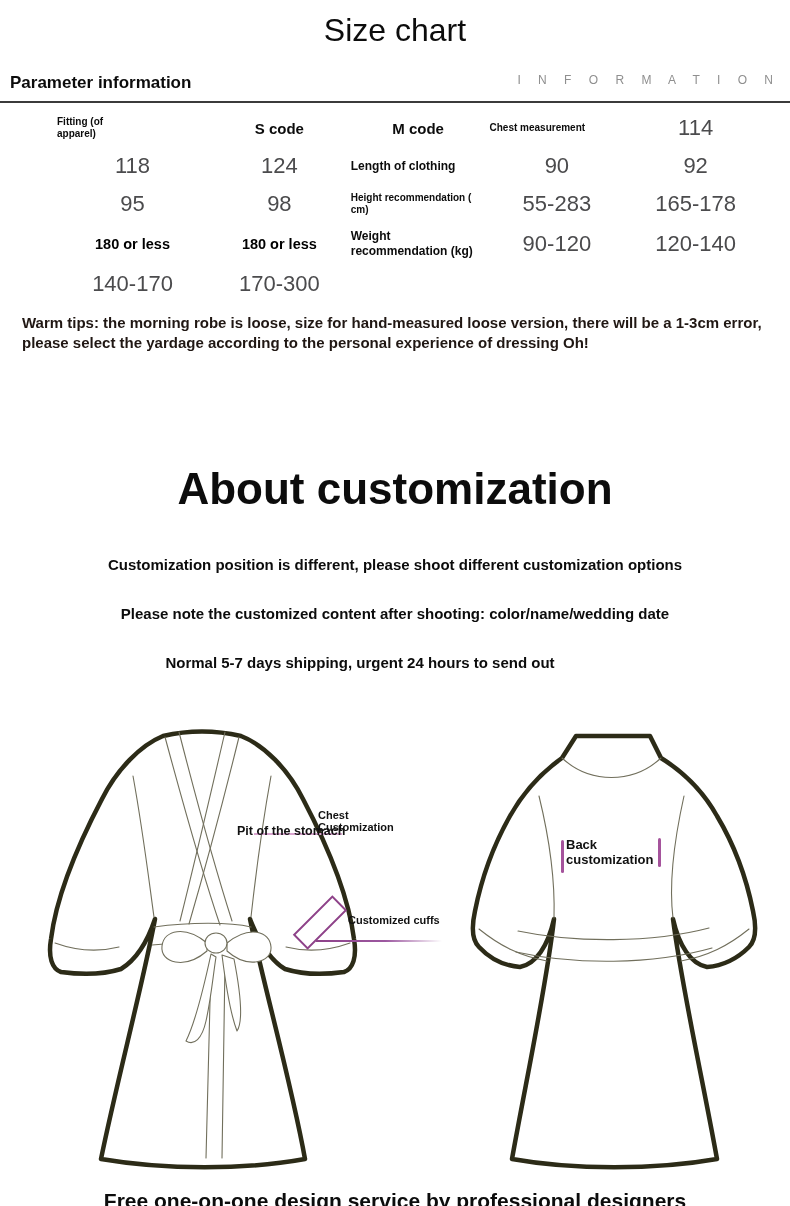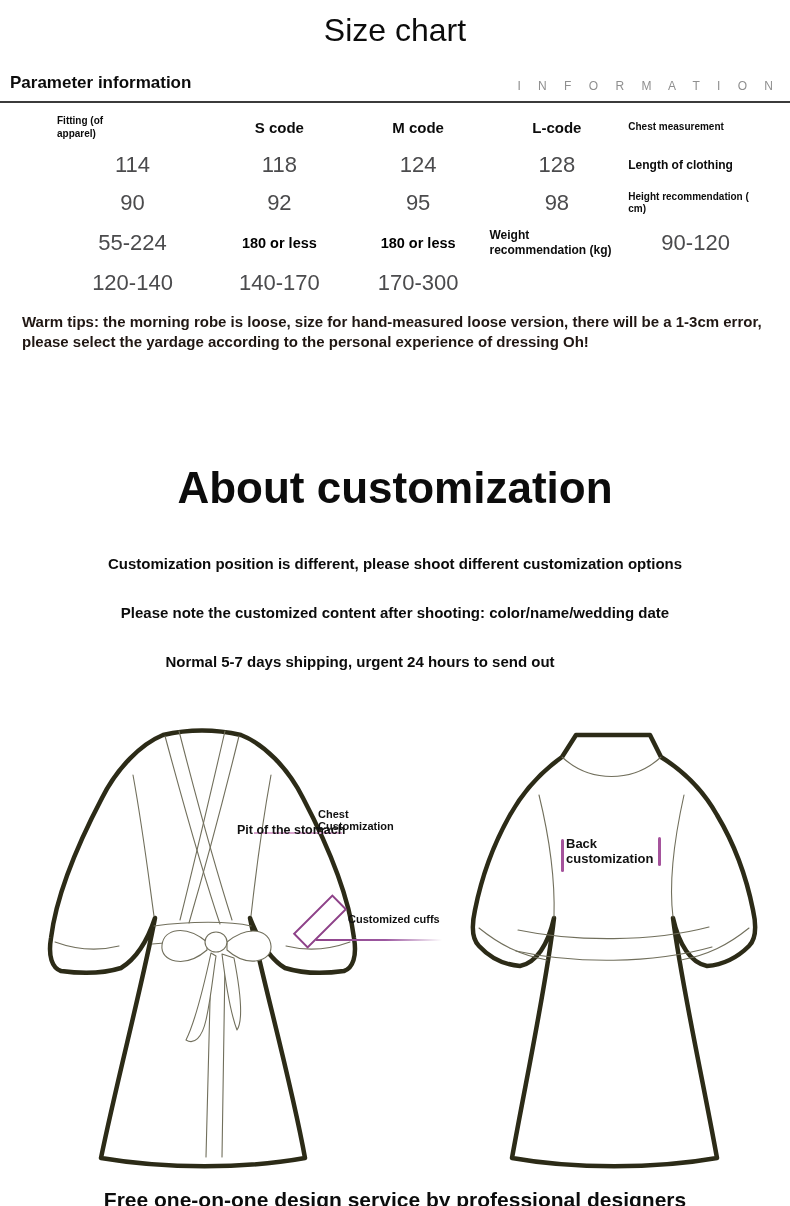--- a/index.html
+++ b/index.html
@@ -4,21 +4,21 @@
 <style>
   html,body{margin:0;padding:0;background:#ffffff;}
   body{
     width:790px;height:1206px;position:relative;overflow:hidden;
     font-family:"Liberation Sans","DejaVu Sans",sans-serif;color:#0c0c0c;
   }
   .page-title{
     margin:12px 0 0;text-align:center;font-size:32px;font-weight:normal;letter-spacing:0px;
   }
   .param-row{
-    margin-top:24px;padding:0 10px;display:flex;justify-content:space-between;align-items:flex-end;
+    margin-top:24px;padding:0 10px;display:flex;justify-content:space-between;align-items:flex-start;
   }
   .param-heading{font-size:17px;font-weight:bold;}
   .watermark{font-size:12px;color:#8f8f8f;letter-spacing:7px;font-weight:500;}
   .rule{margin:8px 0 0;border:none;border-top:2px solid #3b3b3b;}
   .size-table{
     margin:6px 25px 0 55px;
     display:grid;grid-template-columns:155px 1fr 1fr 1fr 1fr;align-items:center;
   }
   .size-table .cell{padding:6px 2px;}
   .row-label{font-weight:bold;font-size:10px;line-height:1.25;max-width:150px;}
@@ -72,36 +72,35 @@
 <div class="param-row">
   <span class="param-heading">Parameter information</span>
   <span class="watermark">I N F O R M A T I O N</span>
 </div>
 <hr class="rule">
 
 <div class="size-table">
   <div class="cell row-label corner-label">Fitting (of apparel)</div>
   <div class="cell col-header">S code</div>
   <div class="cell col-header">M code</div>
-  <div class="cell col-header">L-code</div>
 
   <div class="cell row-label">Chest measurement</div>
   <div class="cell val">114</div>
   <div class="cell val">118</div>
   <div class="cell val">124</div>
-  <div class="cell val">128</div>
 
   <div class="cell row-label md">Length of clothing</div>
   <div class="cell val">90</div>
   <div class="cell val">92</div>
   <div class="cell val">95</div>
   <div class="cell val">98</div>
 
   <div class="cell row-label">Height recommendation ( cm)</div>
-  <div class="cell val">55-224</div>
+  <div class="cell val">55-283</div>
+  <div class="cell val">165-178</div>
   <div class="cell val bold">180 or less</div>
   <div class="cell val bold">180 or less</div>
 
   <div class="cell row-label md">Weight recommendation (kg)</div>
   <div class="cell val">90-120</div>
   <div class="cell val">120-140</div>
   <div class="cell val">140-170</div>
   <div class="cell val">170-300</div>
 </div>
 

